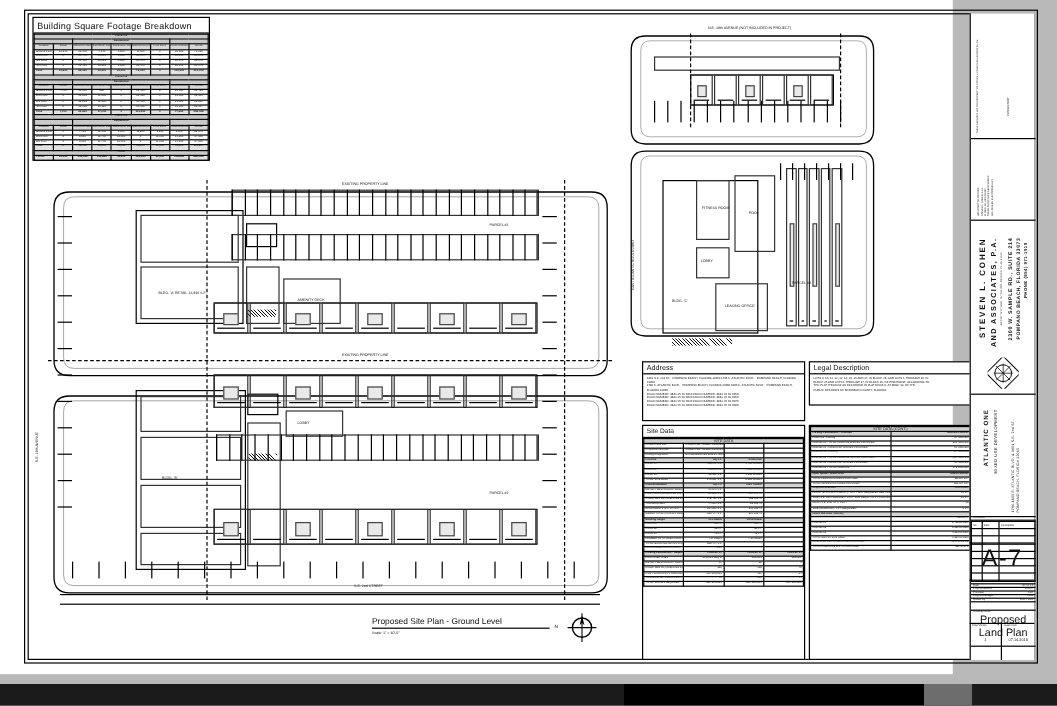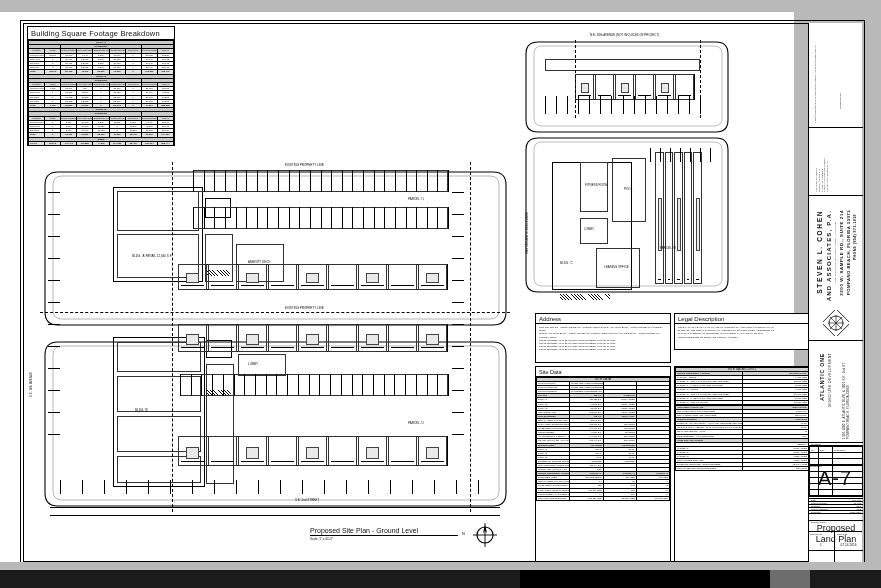--- a/index.html
+++ b/index.html
@@ -1,17 +1,17 @@
 <!DOCTYPE html>
 <html><head>
 <meta charset="utf-8">
 <style>
   html,body{margin:0;padding:0;background:#b9b9b9;}
   body{width:881px;height:588px;overflow:hidden;font-family:"Liberation Sans",sans-serif;}
-  #sheet{position:absolute;left:0;top:12px;width:794px;height:562px;background:#fff;}
+  #sheet{position:absolute;left:0;top:0;width:794px;height:562px;background:#fff;}
   #border-outer{position:absolute;left:20px;top:8px;width:845px;height:545px;border:1.5px solid #000;box-sizing:border-box;}
   #border-inner{position:absolute;left:23px;top:11px;width:839px;height:539px;border:0.6px solid #000;box-sizing:border-box;}
   .lbl{position:absolute;font-size:3px;line-height:3.4px;color:#111;white-space:nowrap;}
   .ln{position:absolute;background:#000;}
   
   #sqft{position:absolute;left:27px;top:14px;width:148px;height:120px;border:0.8px solid #000;background:#fff;box-sizing:border-box;}
   #sqft .ttl{font-size:7.5px;padding:2px 3px 1px 3px;border-bottom:0.8px solid #000;letter-spacing:.2px;color:#111;}
   #sqft table{width:100%;border-collapse:collapse;table-layout:fixed;}
   #sqft td,#sqft th{border:0.4px solid #000;font-size:2.3px;line-height:3.2px;padding:0;text-align:center;color:#111;overflow:hidden;white-space:nowrap;}
   #sqft th{background:#d8d8d8;font-weight:normal;}

